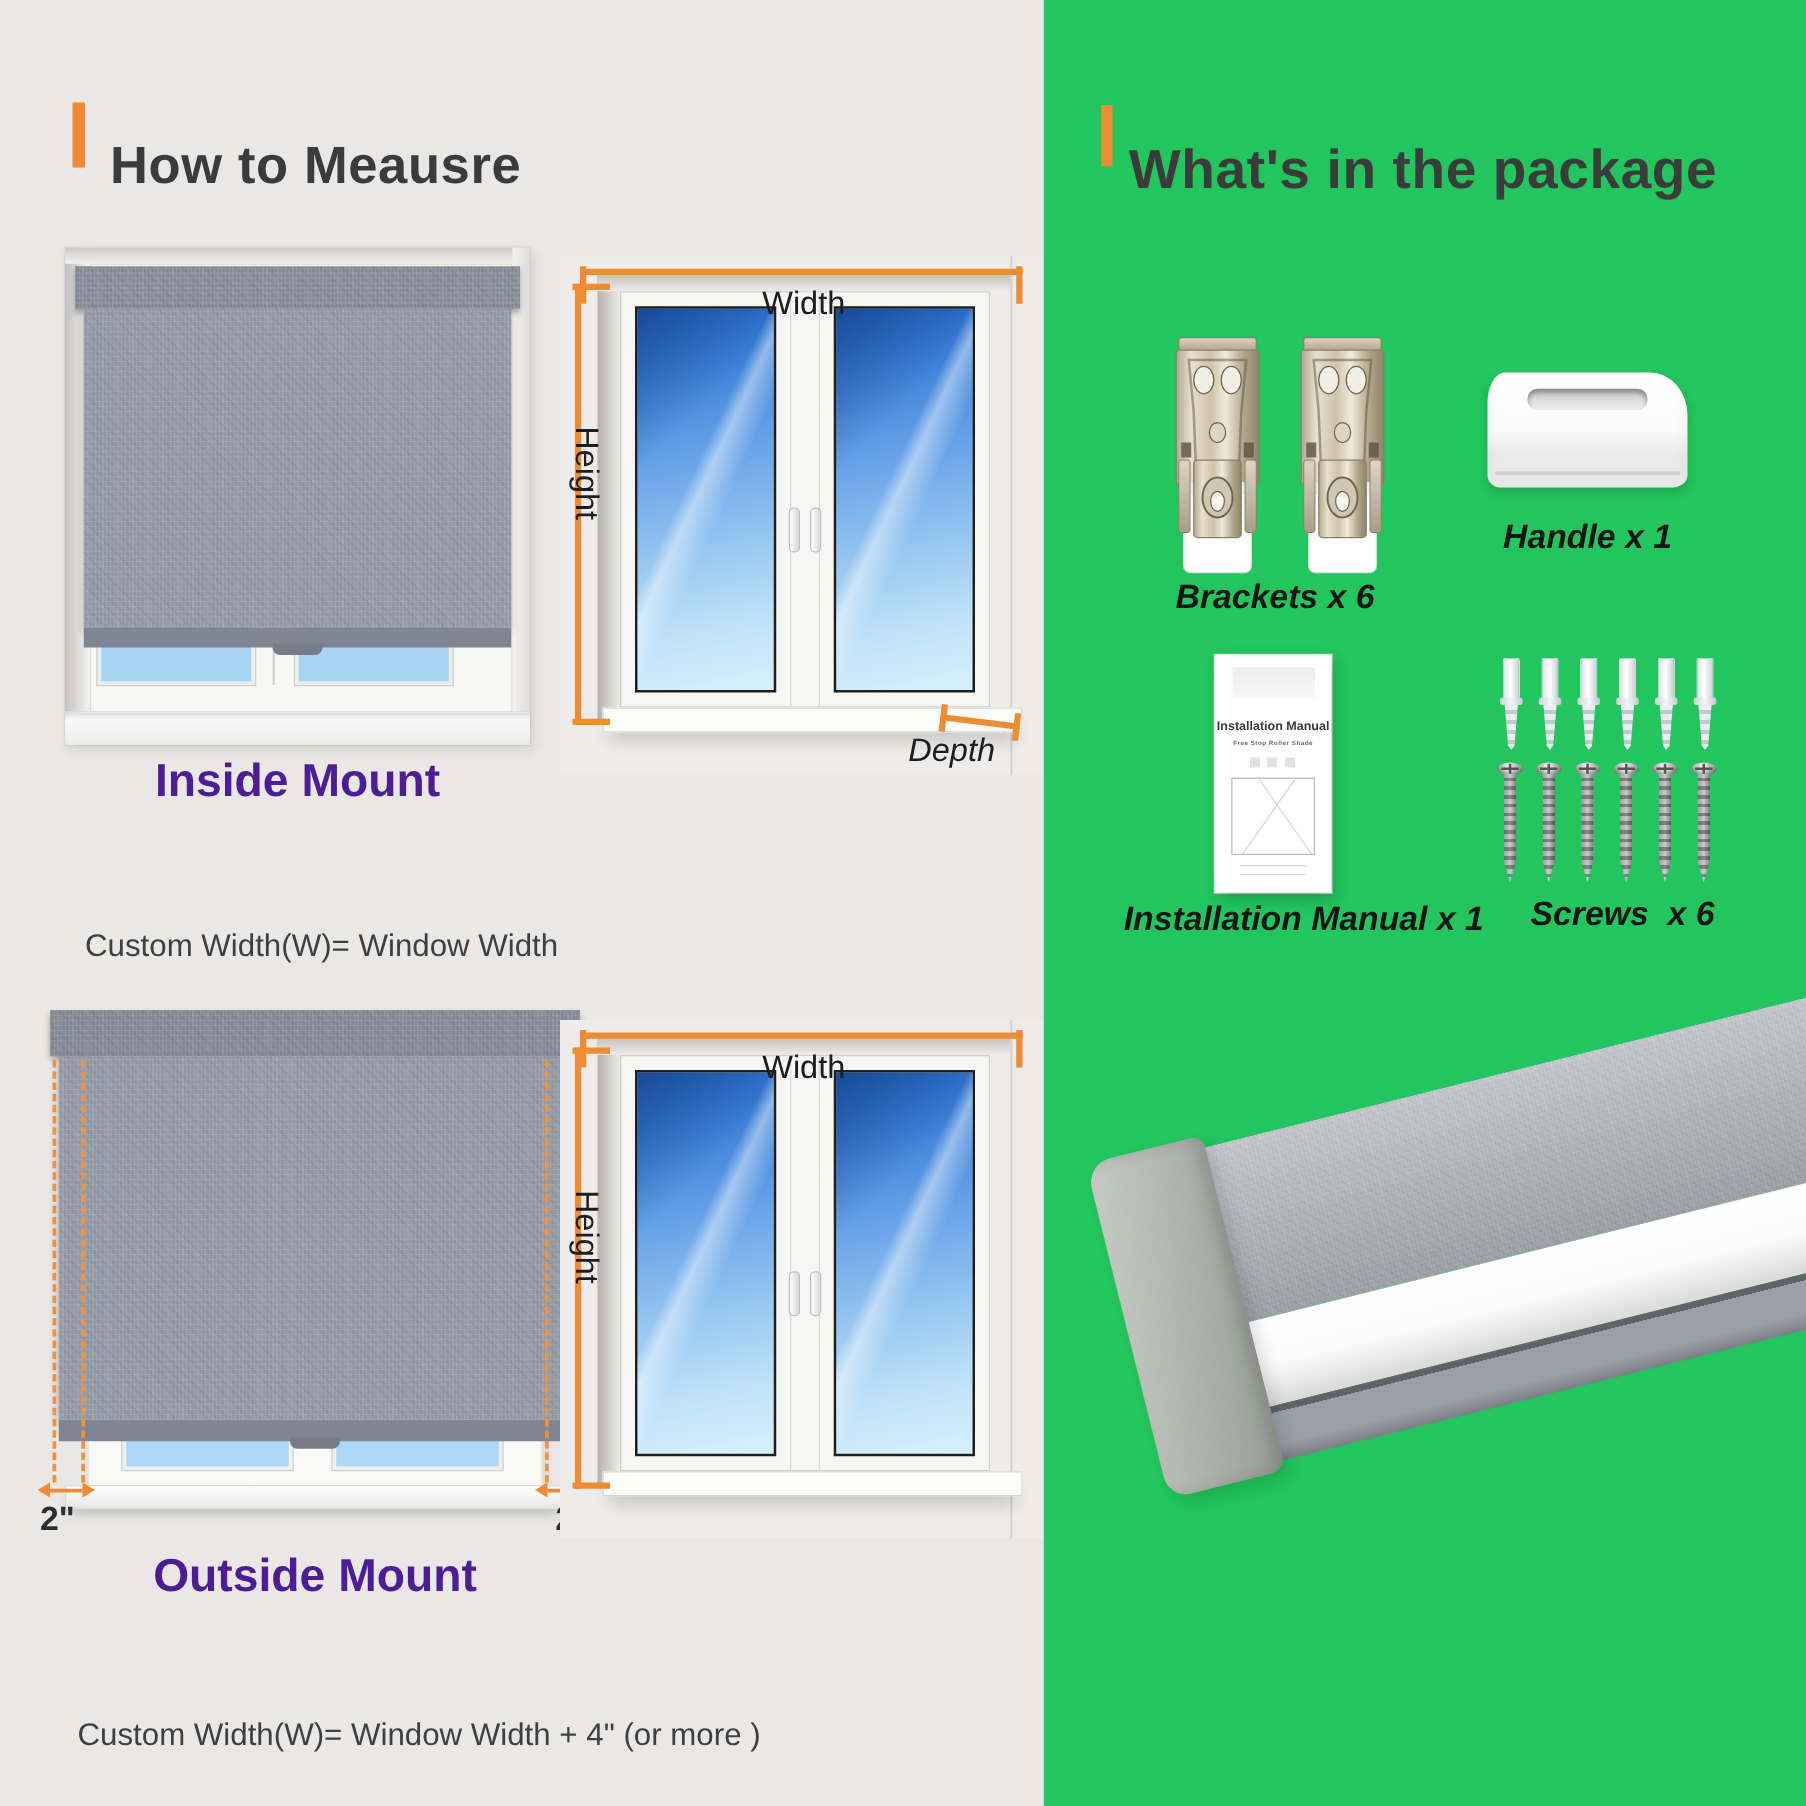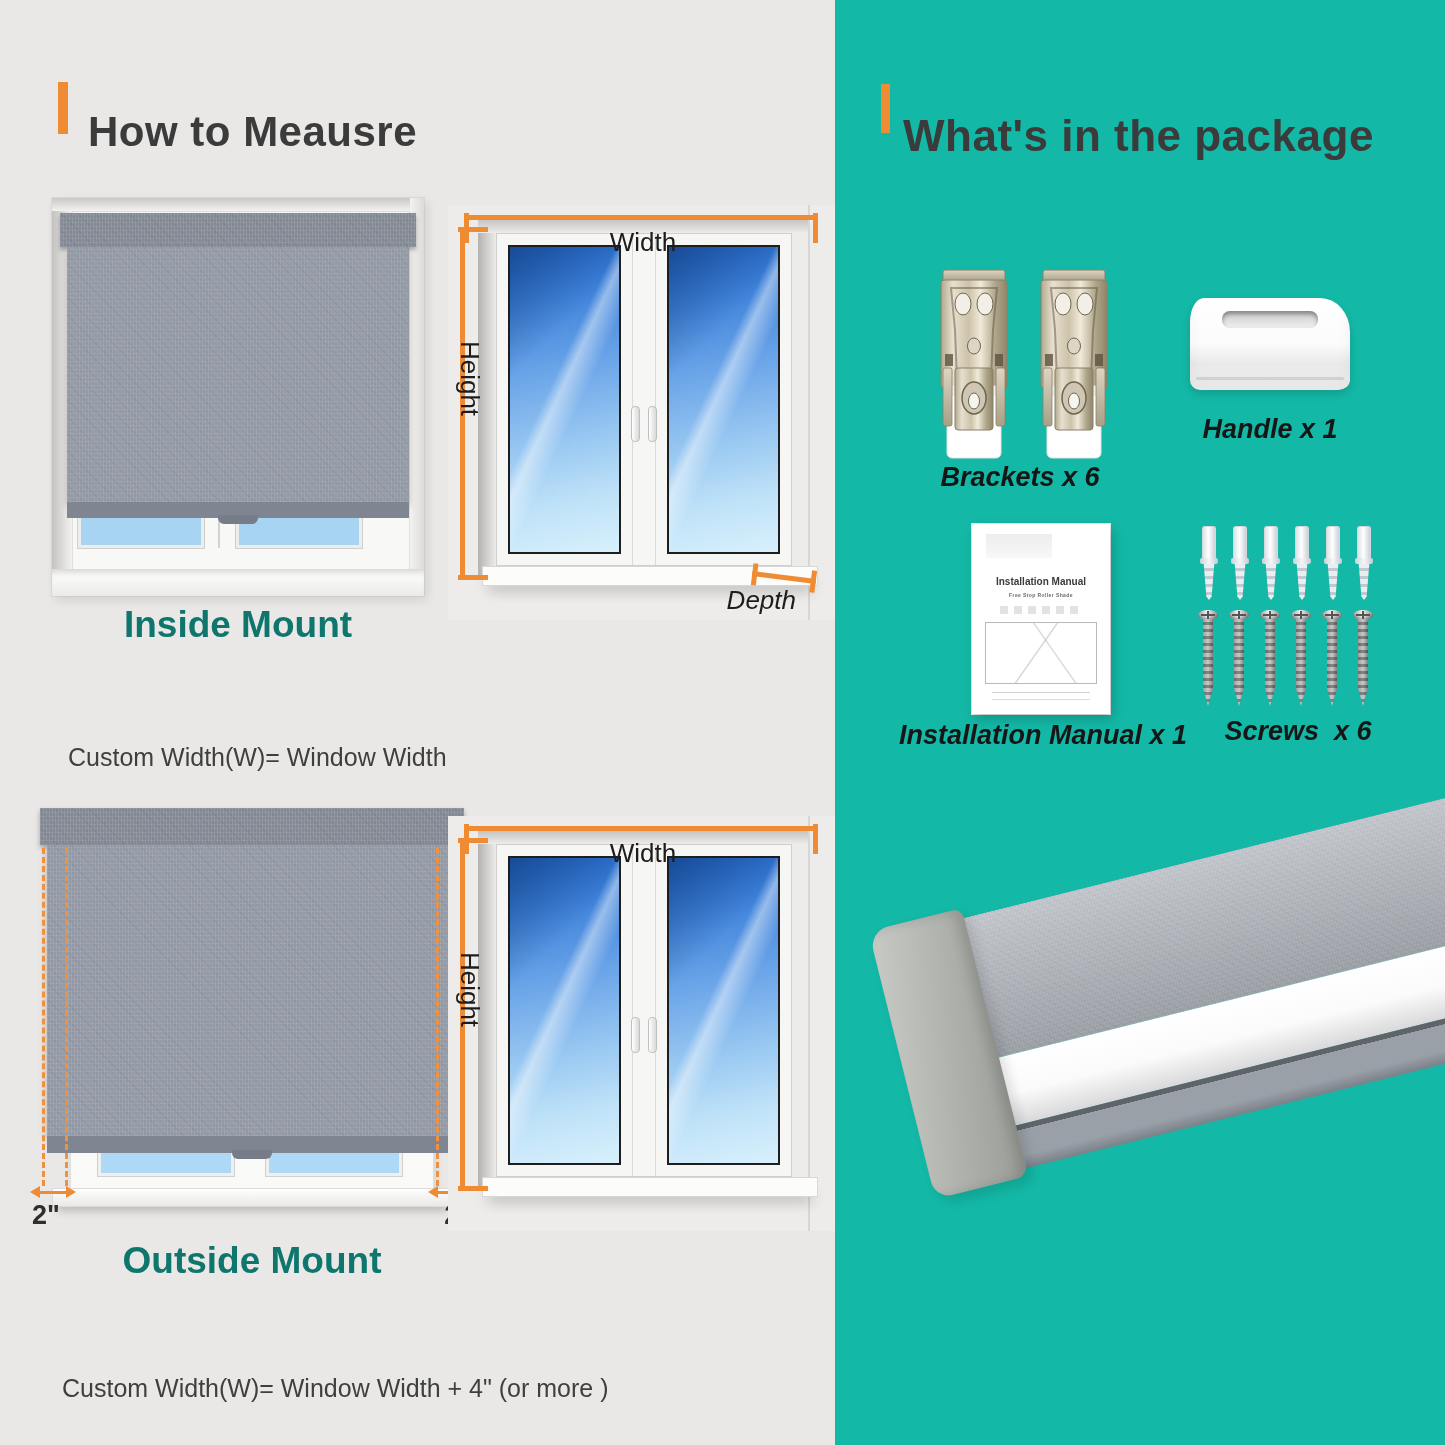--- a/index.html
+++ b/index.html
@@ -1,20 +1,20 @@
 <!DOCTYPE html>
 <html><head>
 <meta charset="utf-8">
 <style>
   html,body{margin:0;padding:0;}
   .page{position:relative;width:1445px;height:1445px;overflow:hidden;
         font-family:"Liberation Sans",sans-serif;background:#e9e8e6;}
   .panel{position:absolute;top:0;height:1445px;}
   .panel-left{left:0;width:835px;background:#e9e8e6;}
-  .panel-right{left:835px;width:610px;background:#14b8a6;}
+  .panel-right{left:835px;width:610px;background:#22c55e;}
 
   
   .hbar{position:absolute;background:#ee8b33;}
   .hbar-l{left:58px;top:82px;width:10px;height:52px;}
   .hbar-r{left:46px;top:84px;width:9px;height:49px;}
   .h1{position:absolute;font-size:42px;font-weight:700;color:#3b3b3b;letter-spacing:.5px;white-space:nowrap;}
   .h1-l{left:88px;top:80px;}
   .h1-r{left:68px;top:82px;font-size:44px;}
 
   
@@ -101,21 +101,21 @@
   .mline-left::before{top:0;} .mline-left::after{bottom:0;}
   .mline-depth{right:22px;bottom:40px;width:64px;height:5px;transform:rotate(7deg);}
   .mline-depth::before,.mline-depth::after{content:"";position:absolute;top:-8px;width:5px;height:22px;background:#ee8b33;}
   .mline-depth::before{left:0;} .mline-depth::after{right:0;}
   .mw-lab{position:absolute;font-size:26px;color:#1d1d1d;}
   .mw-width{left:0;right:0;top:22px;text-align:center;}
   .mw-height{left:-44px;top:calc(50% - 50px);width:130px;text-align:center;transform:rotate(90deg);}
   .mw-depth{right:42px;bottom:4px;font-style:italic;}
 
   
-  .mount-label{position:absolute;font-size:37px;font-weight:700;color:#0f766e;text-align:center;}
+  .mount-label{position:absolute;font-size:37px;font-weight:700;color:#4c1d95;text-align:center;}
   .lab-in{left:52px;top:604px;width:372px;}
   .lab-out{left:36px;top:1240px;width:432px;}
   .spec{position:absolute;font-size:25px;color:#3f3f3f;line-height:38px;white-space:pre-wrap;}
   .spec-in{left:68px;top:662px;}
   .spec-out{left:62px;top:1288px;line-height:40px;}
 
   
   .item-label{position:absolute;font-size:27px;font-weight:700;font-style:italic;color:#161616;
      text-align:center;white-space:pre-wrap;}
   .lbl-brackets{left:45px;top:462px;width:280px;}
@@ -127,21 +127,21 @@
   .brackets-svg{position:absolute;left:95px;top:268px;}
 
   .handle{position:absolute;left:355px;top:298px;width:160px;height:92px;
      background:linear-gradient(180deg,#ffffff 0%,#fbfbfb 50%,#e9e9e9 72%,#f4f4f4 100%);
      border-radius:14px 30px 12px 10px / 24px 34px 10px 10px;
      box-shadow:0 4px 8px rgba(0,0,0,.15), inset 0 -12px 14px rgba(0,0,0,.05);}
   .handle-slot{position:absolute;top:13px;left:32px;right:32px;height:17px;border-radius:8px;
      background:linear-gradient(180deg,#c9c9c9,#efefef);box-shadow:inset 0 3px 4px rgba(0,0,0,.35);}
   .handle-lip{position:absolute;bottom:10px;left:6px;right:6px;height:3px;background:rgba(0,0,0,.10);border-radius:2px;}
 
-  .manual{position:absolute;left:137px;top:524px;width:138px;height:190px;background:#ffffff;
+  .manual{position:absolute;left:137px;top:524px;width:93px;height:190px;background:#ffffff;
      box-shadow:3px 5px 12px rgba(0,0,0,.20),0 0 0 1px #ecebe9;}
   .man-top{position:absolute;top:10px;left:14px;width:66px;height:24px;background:linear-gradient(180deg,#ededed,#f8f8f8);}
   .man-title{position:absolute;top:52px;left:0;right:0;text-align:center;font-size:10px;font-weight:700;color:#3a3a3a;}
   .man-sub{position:absolute;top:68px;left:0;right:0;text-align:center;font-size:5px;font-weight:700;color:#6a6a6a;letter-spacing:.4px;}
   .man-icons{position:absolute;top:82px;left:28px;right:28px;height:8px;
      background:repeating-linear-gradient(90deg,#cfcfcf 0 8px,transparent 8px 14px);opacity:.6;}
   .man-box{position:absolute;top:98px;left:13px;right:13px;height:60px;border:1px solid #b9b9b9;
      background:linear-gradient(125deg,transparent 46%,rgba(160,160,160,.5) 47%,transparent 48%),
                 linear-gradient(55deg,transparent 58%,rgba(160,160,160,.45) 59%,transparent 60%);}
   .man-fine{position:absolute;bottom:14px;left:20px;right:20px;height:6px;

